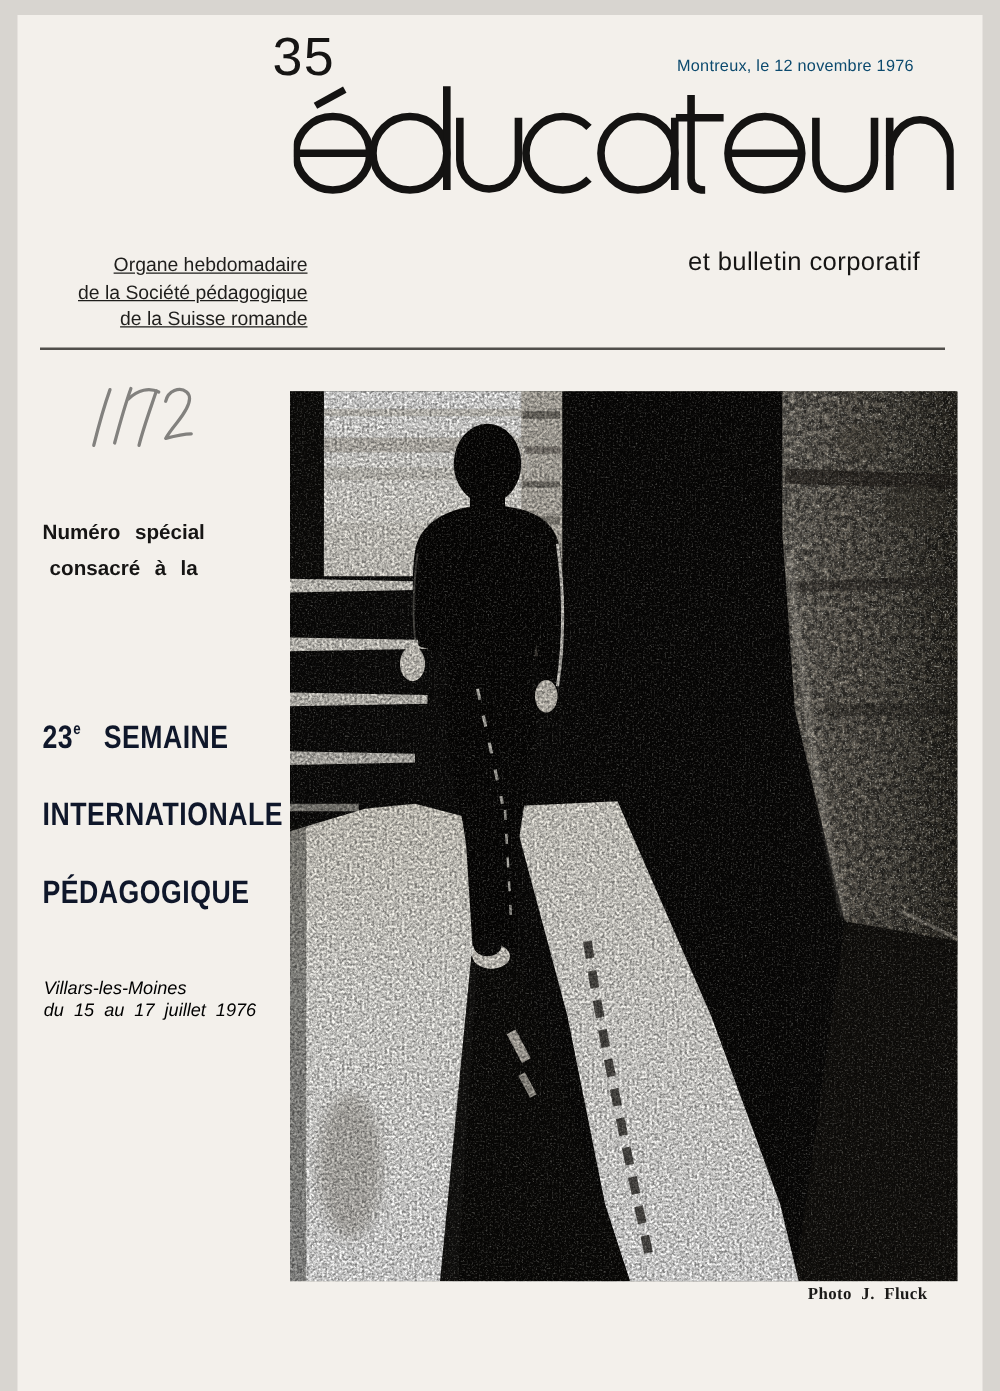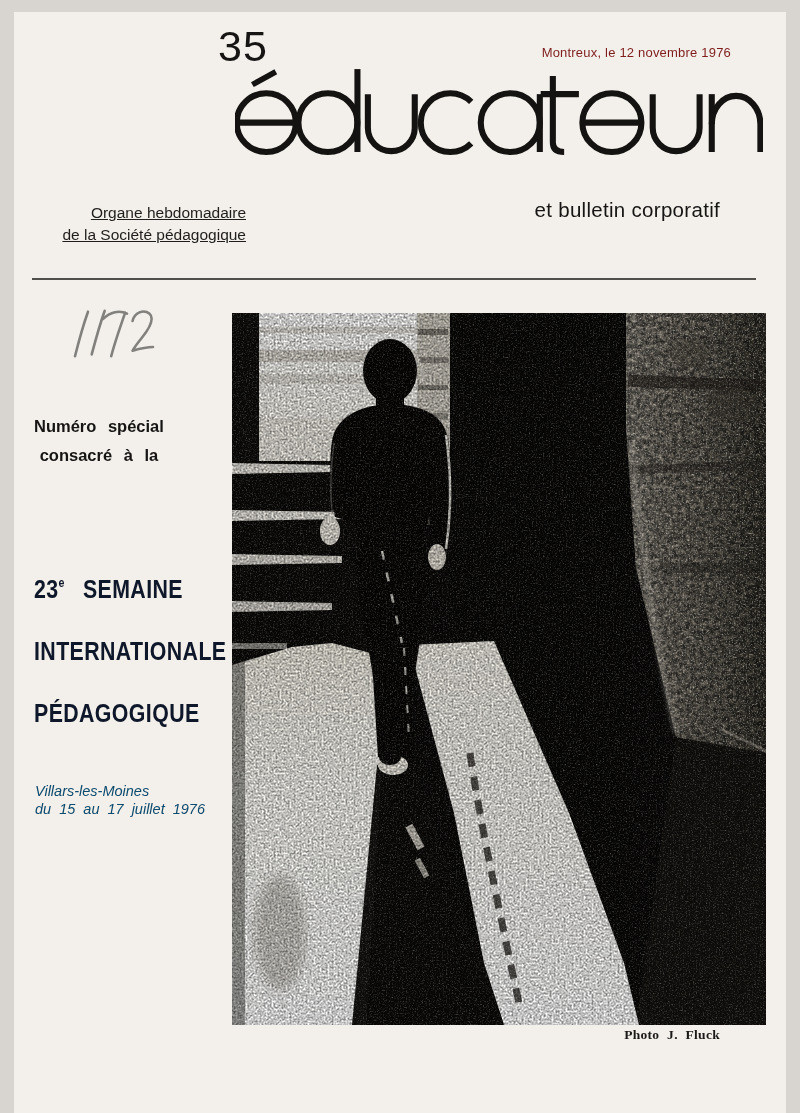--- a/index.html
+++ b/index.html
@@ -4,41 +4,41 @@
 <style>
   html,body{margin:0;padding:0;background:#d8d5d0;}
   #page{
     position:relative;width:772px;height:1113px;margin:12px auto;
     background:#f3f0eb;overflow:hidden;
     font-family:"Liberation Sans","DejaVu Sans",sans-serif;
     color:#1d1c1a;
   }
   .abs{position:absolute;}
   .issue-number{left:204px;top:10px;font-size:43px;letter-spacing:1px;color:#161514;}
-  .dateline{right:55px;top:33px;font-size:13px;color:#7f1d1d;letter-spacing:.2px;}
+  .dateline{right:55px;top:33px;font-size:13px;color:#0c4a6e;letter-spacing:.2px;}
   .masthead-svg{left:221px;top:45px;}
   .sr-only{position:absolute;width:1px;height:1px;overflow:hidden;clip:rect(0 0 0 0);white-space:nowrap;}
   .org-block{left:18px;top:190px;width:214px;text-align:right;font-size:15.5px;line-height:21.5px;color:#1f1e1c;text-decoration:underline;}
-  .bulletin{right:66px;top:186px;font-size:20.5px;letter-spacing:.3px;color:#161514;}
+  .bulletin{right:50px;top:186px;font-size:20.5px;letter-spacing:.3px;color:#161514;}
   .rule{left:18px;top:266px;width:724px;height:2px;background:#514f4b;}
   .handwriting-svg{left:52px;top:296px;}
   .intro-block{left:20px;top:400px;font-size:16.5px;font-weight:bold;line-height:29px;word-spacing:7px;color:#161514;text-align:center;}
   .feature-block{left:20px;top:562px;color:#0f172a;}
   .feature-line{height:62px;}
   .feature-line .stretch{
     display:inline-block;transform:scaleX(.82);transform-origin:0 0;
     font-size:26px;font-weight:bold;letter-spacing:.5px;white-space:nowrap;
   }
   .feature-line sup{font-size:13px;vertical-align:11px;}
   .feature-gap{display:inline-block;width:22px;}
-  .event-block{left:21px;top:770px;font-size:14.5px;font-style:italic;line-height:18px;word-spacing:4px;color:#0c4a6e;}
+  .event-block{left:21px;top:770px;font-size:14.5px;font-style:italic;line-height:18px;word-spacing:4px;color:#000000;}
   .theme-block{left:20px;top:908px;font-size:16.5px;font-weight:bold;line-height:20.8px;color:#161514;}
   .photo-frame{left:218px;top:301px;width:534px;height:712px;}
   .photo-frame svg{display:block;}
-  .credit{right:66px;top:1015px;font-family:"Liberation Serif","DejaVu Serif",serif;
+  .credit{right:44px;top:1015px;font-family:"Liberation Serif","DejaVu Serif",serif;
     font-weight:bold;font-size:13.5px;word-spacing:4px;letter-spacing:.3px;color:#1b1a18;}
 </style>
 </head>
 <body>
 
 <div id="page">
 
   <div class="abs issue-number">35</div>
 
   <div class="abs dateline">Montreux, le 12 novembre 1976</div>
@@ -72,20 +72,21 @@
 
         <path d="M 549,43 V 110"></path>
         <path d="M 549,78 A 28,33 0 0 1 605,78 V 110"></path>
       </g>
     </svg>
   </div>
 
   <div class="abs org-block">
     <div>Organe hebdomadaire</div>
     <div>de la Société pédagogique</div>
+    <div>de la Suisse romande</div>
   </div>
 
   <div class="abs bulletin">et bulletin corporatif</div>
 
   <div class="abs rule"></div>
 
   <div class="abs handwriting-svg">
     <span class="sr-only">1172</span>
     <svg width="96" height="52" viewBox="0 0 100 56">
       <g fill="none" stroke="#6f6e6c" stroke-width="2.8" stroke-linecap="round" stroke-linejoin="round" opacity=".85">

